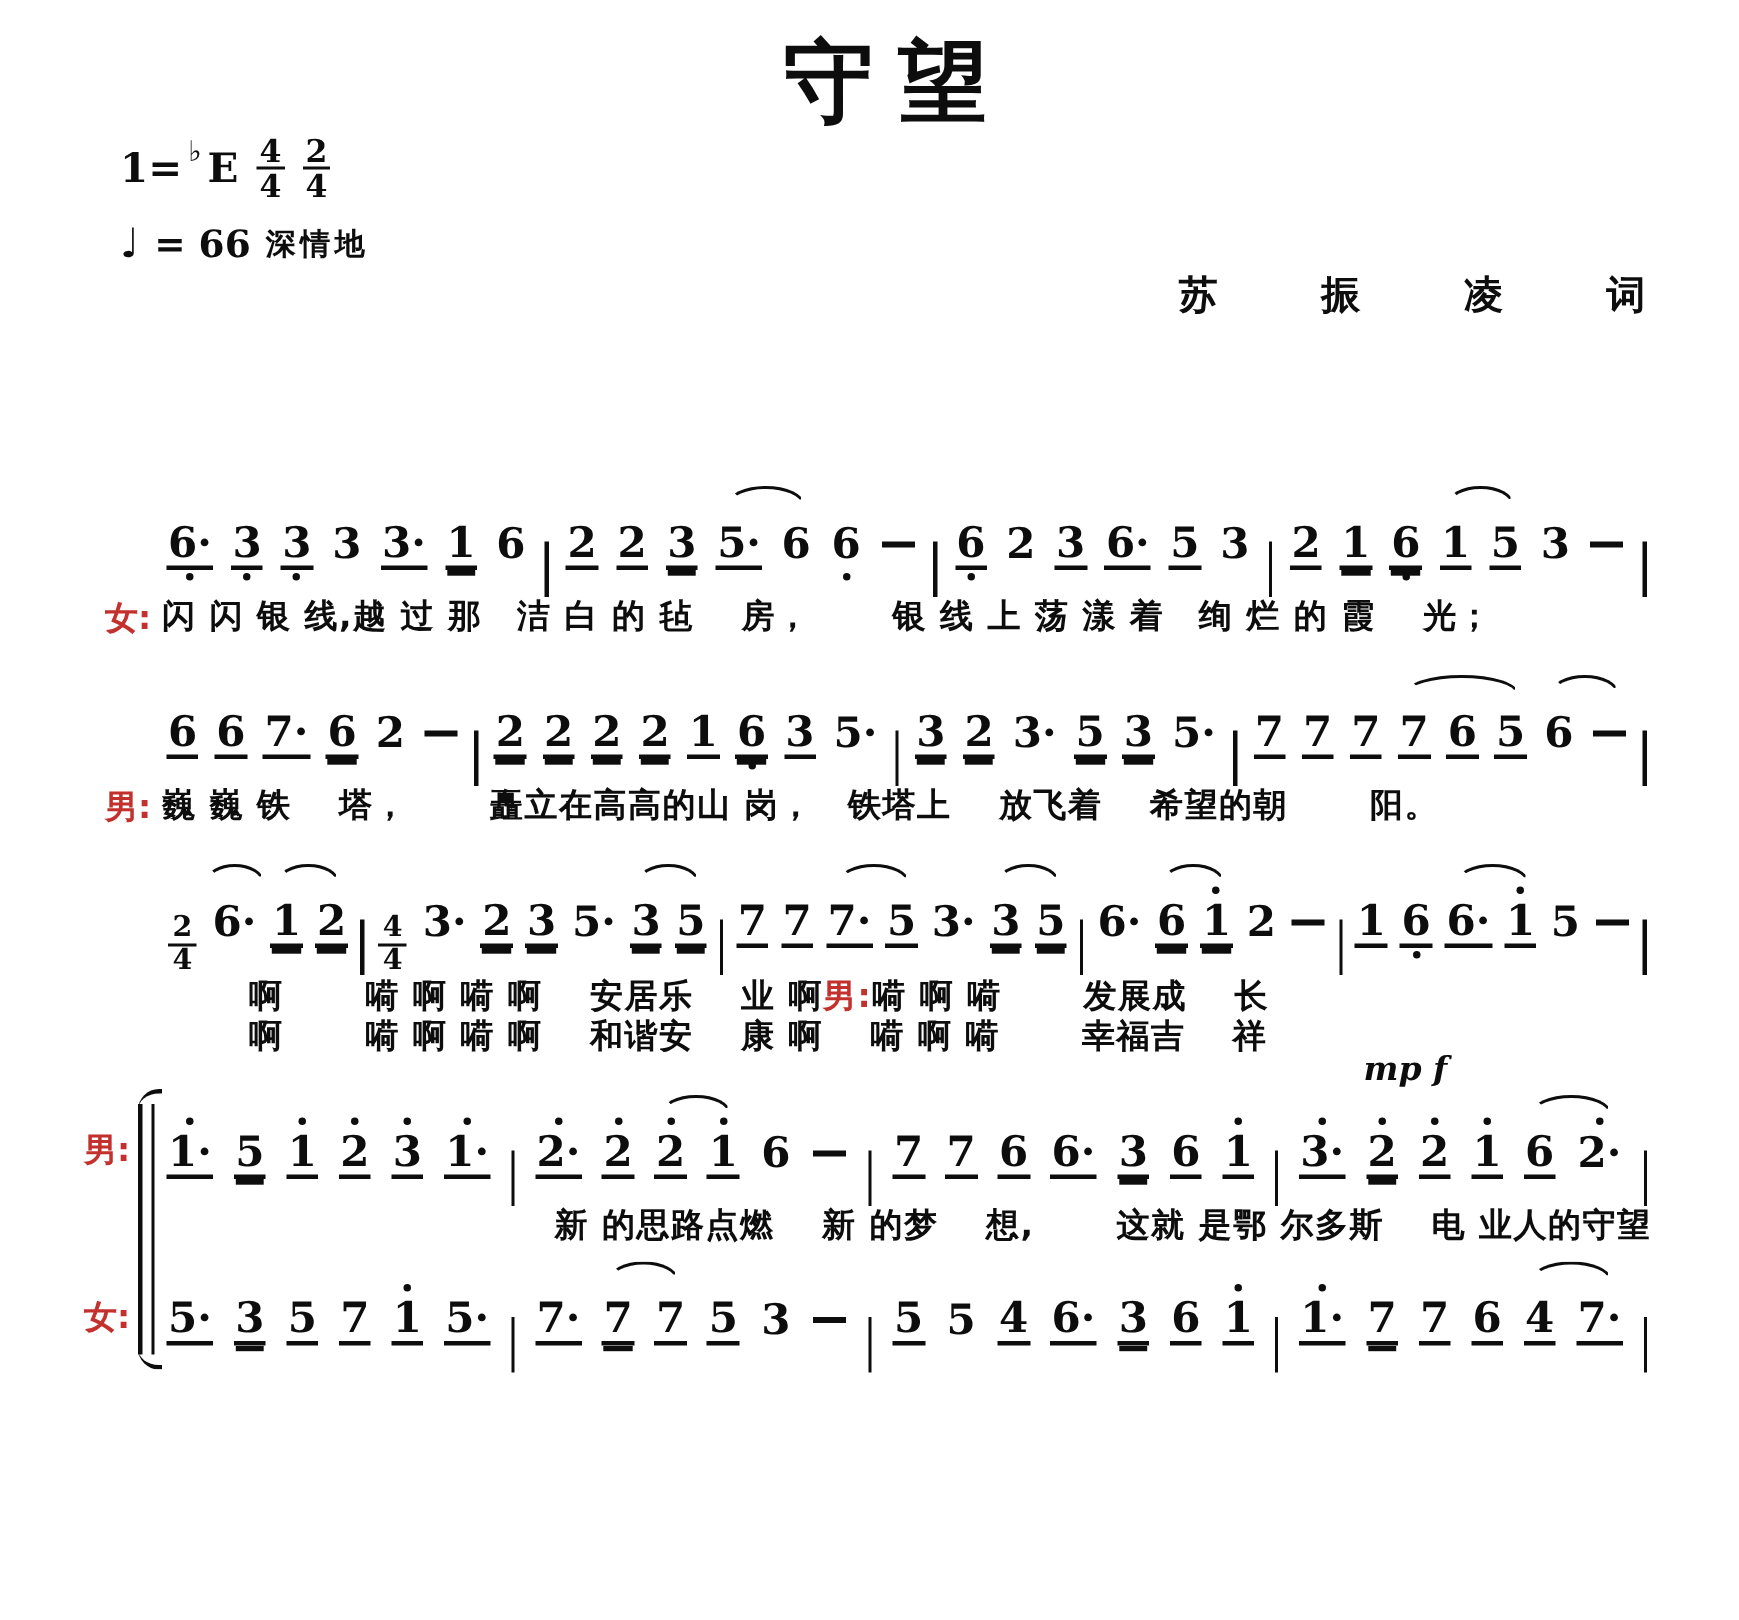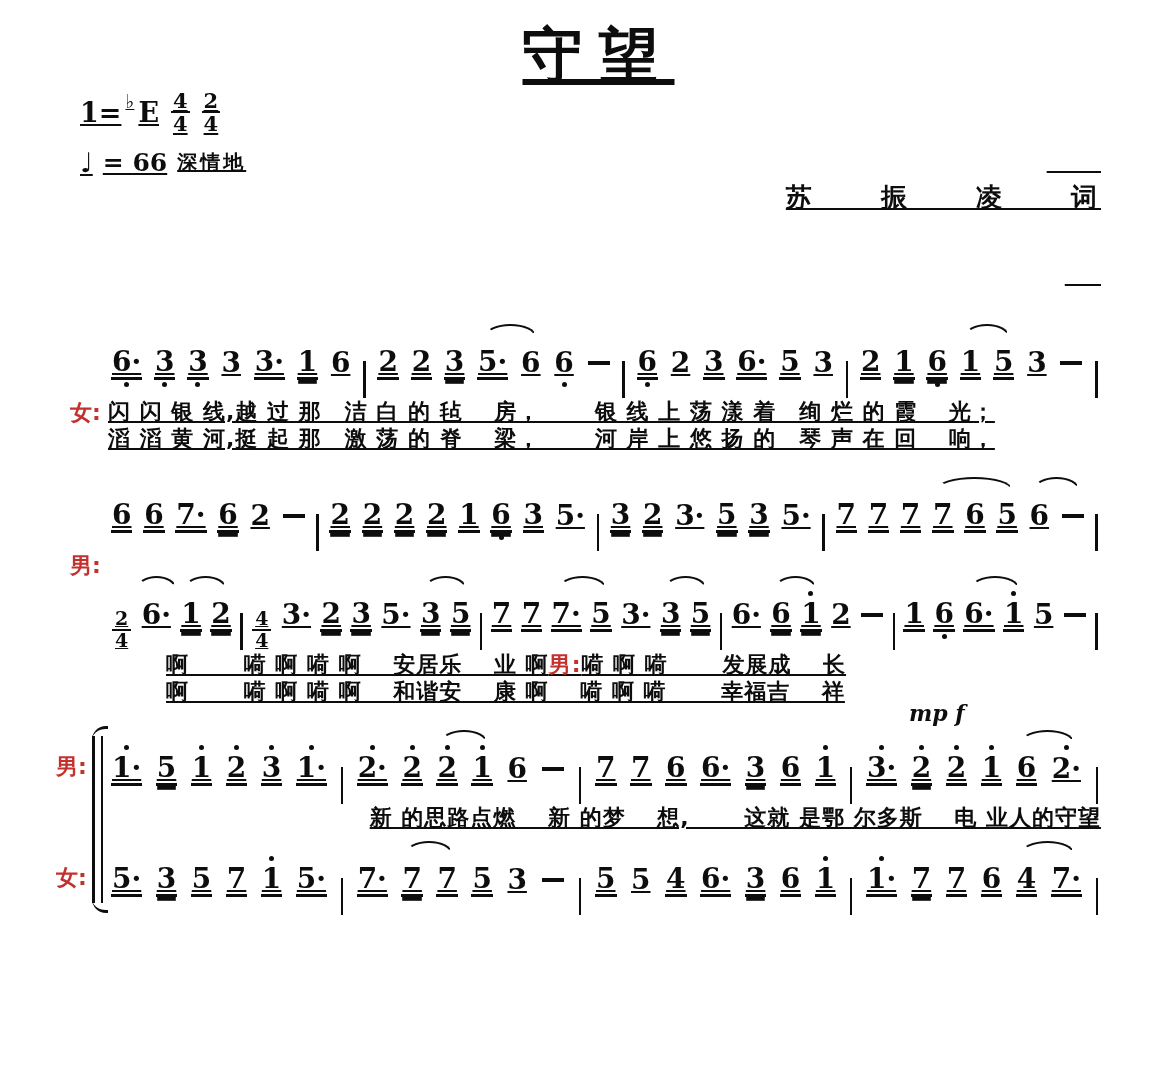--- a/index.html
+++ b/index.html
@@ -1,18 +1,18 @@
 <!DOCTYPE html>
 <html><head>
 <meta charset="utf-8">
 <style>
   html,body{margin:0;padding:0;background:#fff;}
   body{width:1159px;height:1080px;overflow:hidden;color:#0d0d0d;
        font-family:"DejaVu Serif",serif;}
-  .page{box-sizing:border-box;width:1159px;height:1080px;padding:22px 58px 10px 80px;position:relative;text-decoration:underline;}
+  .page{box-sizing:border-box;width:1159px;height:1080px;padding:22px 58px 10px 80px;position:relative;}
 
   
   .title{text-align:center;font-size:60px;font-weight:bold;letter-spacing:16px;
          font-family:"DejaVu Serif",serif;line-height:1.1;margin-left:16px;}
   .meta{display:flex;justify-content:space-between;align-items:flex-start;margin-top:2px;}
   .meta-left{font-weight:bold;font-size:27px;}
   .keyline{display:flex;align-items:center;gap:4px;}
   .flat{font-size:19px;vertical-align:super;position:relative;top:-11px;font-weight:bold;}
   .frac{display:inline-flex;flex-direction:column;align-items:center;font-size:21px;line-height:1.02;
         font-weight:bold;margin-left:8px;}
@@ -272,21 +272,20 @@
               </span>
               <span class="lod"></span>
             </span>
             <span class="barwrap">
               <span class="bl"></span>
             </span>
             <span class="arc" style="left: 376.75px; width: 51px; top: 2px;"></span>
             <span class="arc" style="left: 857.25px; width: 43.5px; top: 2px;"></span>
           </div>
           <div class="lyric"><span class="lyric-label">女:</span><span>闪 闪 银 线,越 过 那　洁 白 的 毡　 房，　 　银 线 上 荡 漾 着　绚 烂 的 霞　 光；</span></div>
-          <div class="lyric"><span>滔 滔 黄 河,挺 起 那　激 荡 的 脊　 梁，　 　河 岸 上 悠 扬 的　琴 声 在 回　 响，</span></div>
         </div>
       </div>
       <div class="group">
         <div class="line l2">
           <div class="notesrow">
             <span class="tok u1">
               <span class="hid"></span>
               <span class="dig">6</span>
               <span class="lod"></span>
             </span>
@@ -439,21 +438,21 @@
                 <i class="dashline"></i>
               </span>
               <span class="lod"></span>
             </span>
             <span class="barwrap">
               <span class="bl"></span>
             </span>
             <span class="arc" style="left: 829.25px; width: 74.5px; top: 2px;"></span>
             <span class="arc" style="left: 926.25px; width: 44.75px; top: 2px;"></span>
           </div>
-          <div class="lyric"><span class="lyric-label">男:</span></div>
+          <div class="lyric"><span class="lyric-label">男:</span><span>巍 巍 铁　 塔，　 　矗立在高高的山 岗，　铁塔上　 放飞着　 希望的朝　 　阳。</span></div>
         </div>
       </div>
       <div class="group">
         <div class="line l3">
           <div class="notesrow">
             <span class="ts">
               <span class="num">2</span>
               <span class="den">4</span>
             </span>
             <span class="tok">

